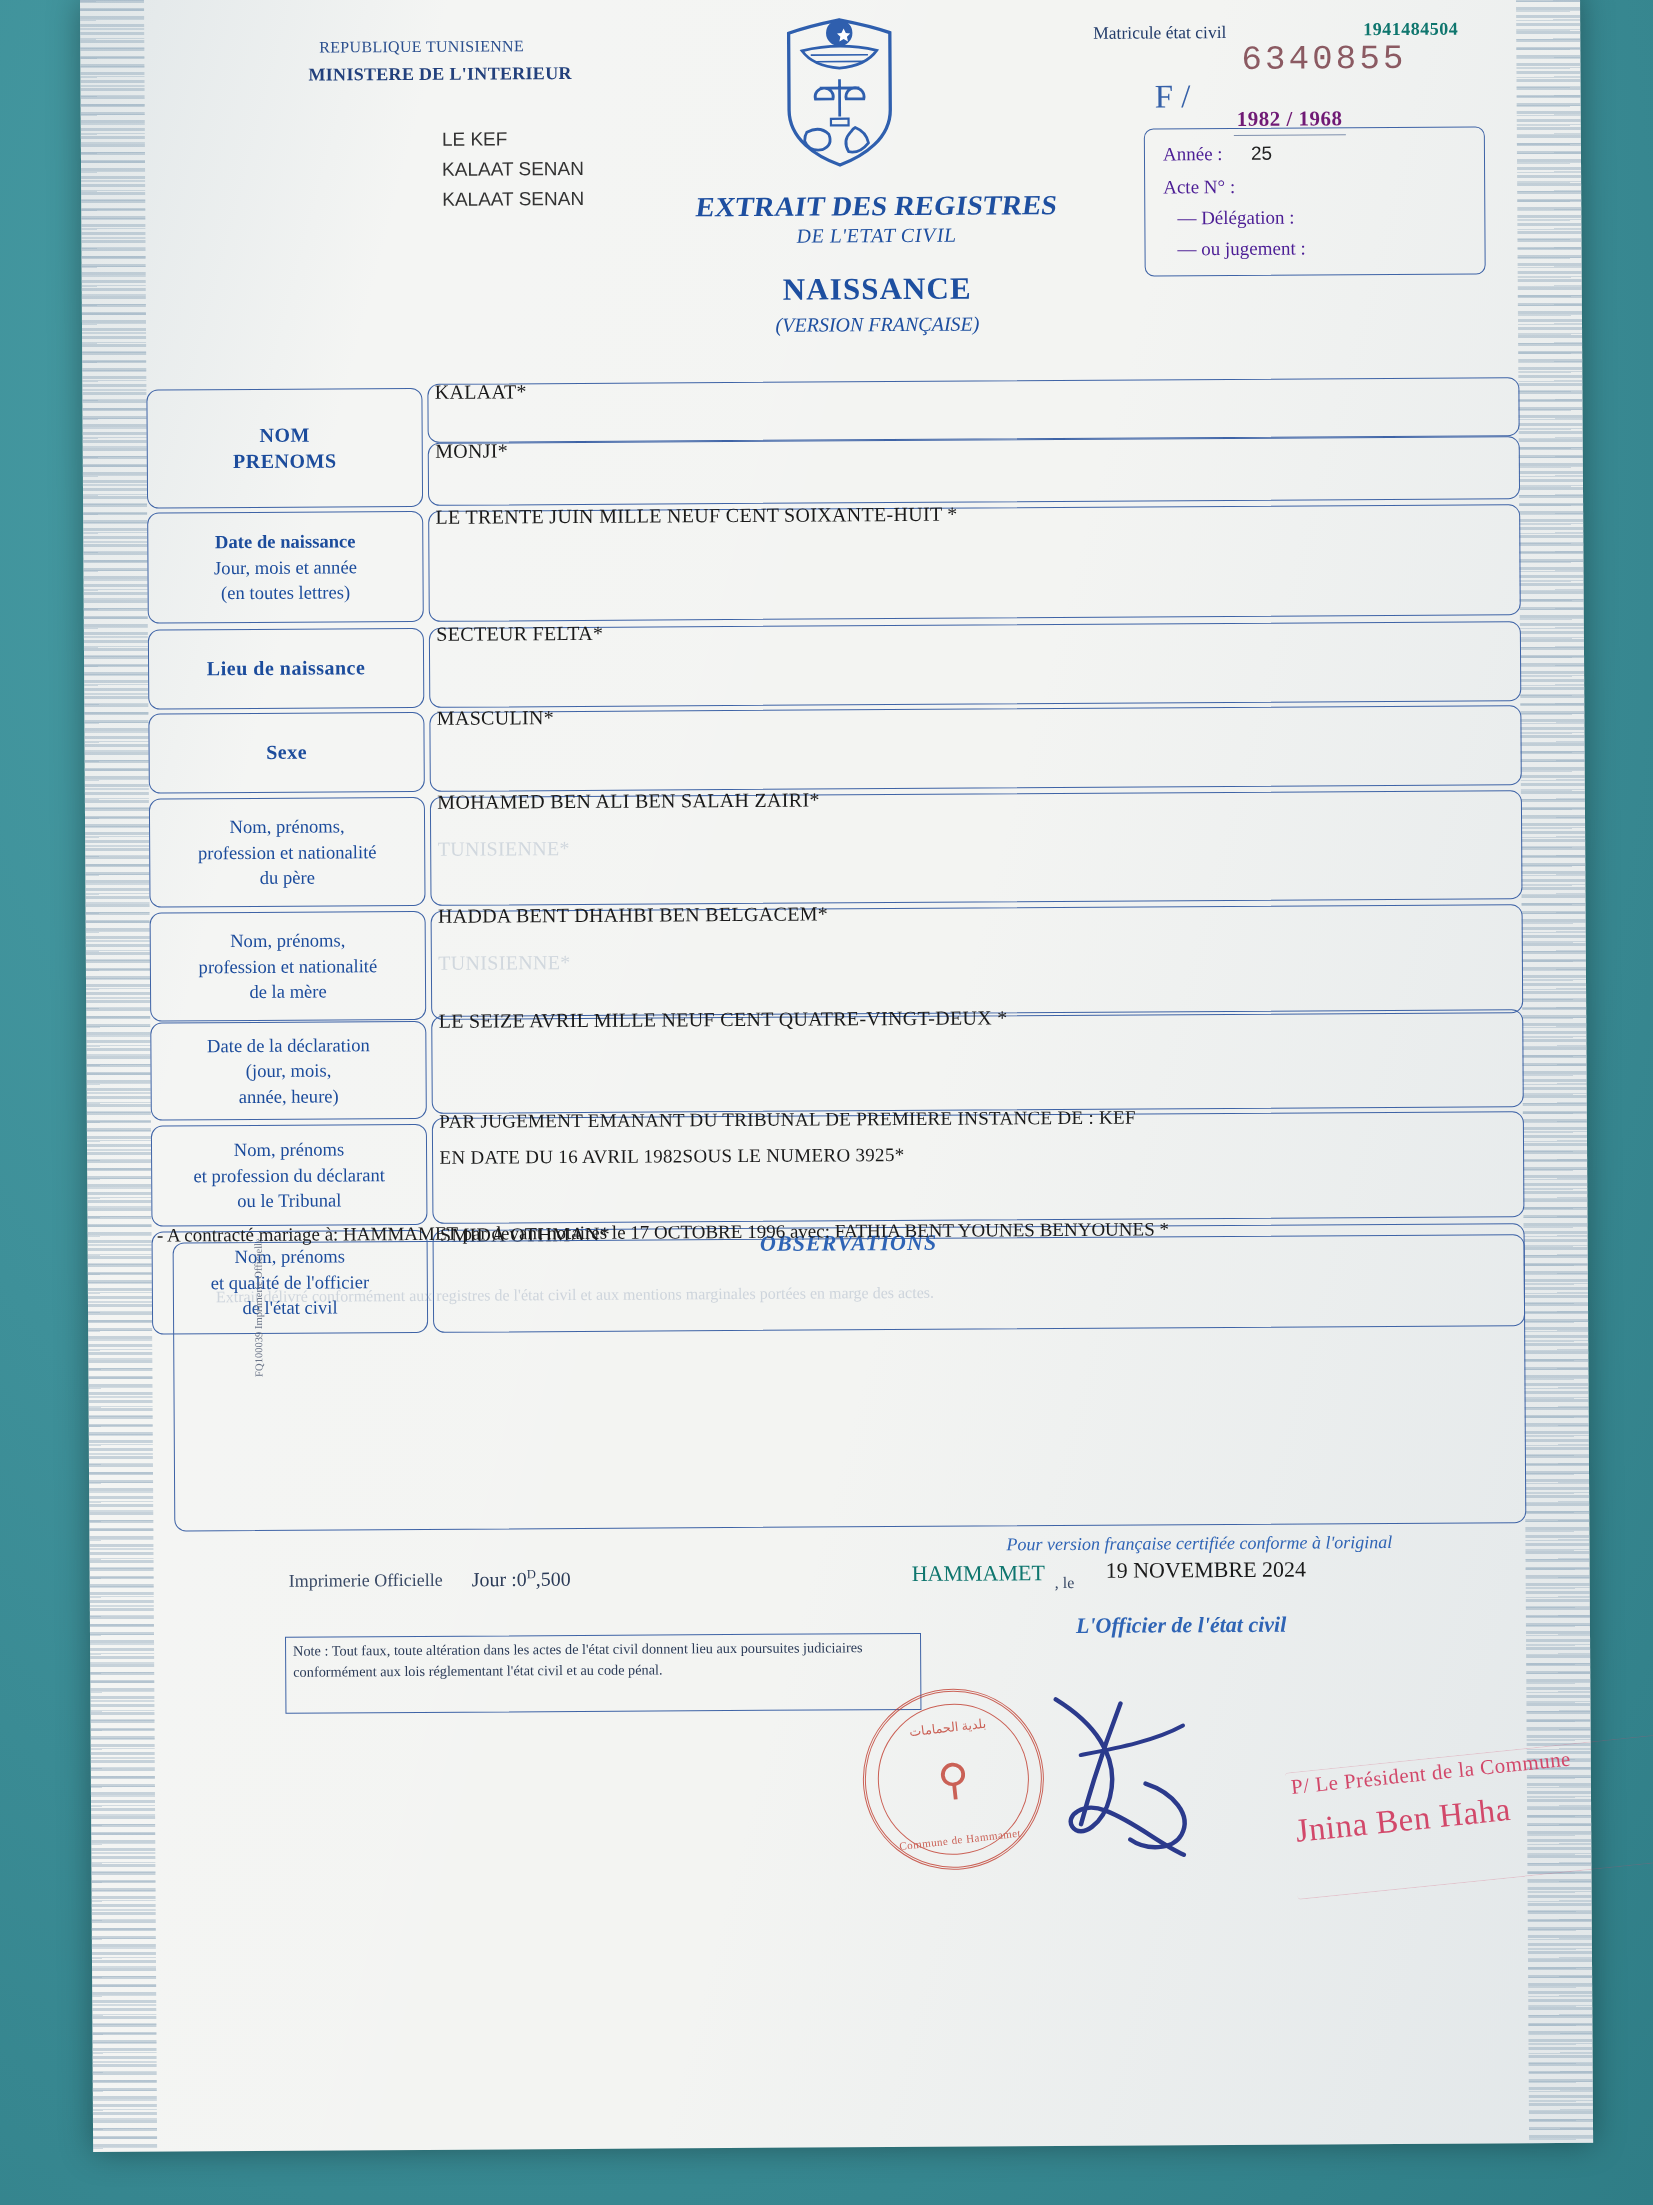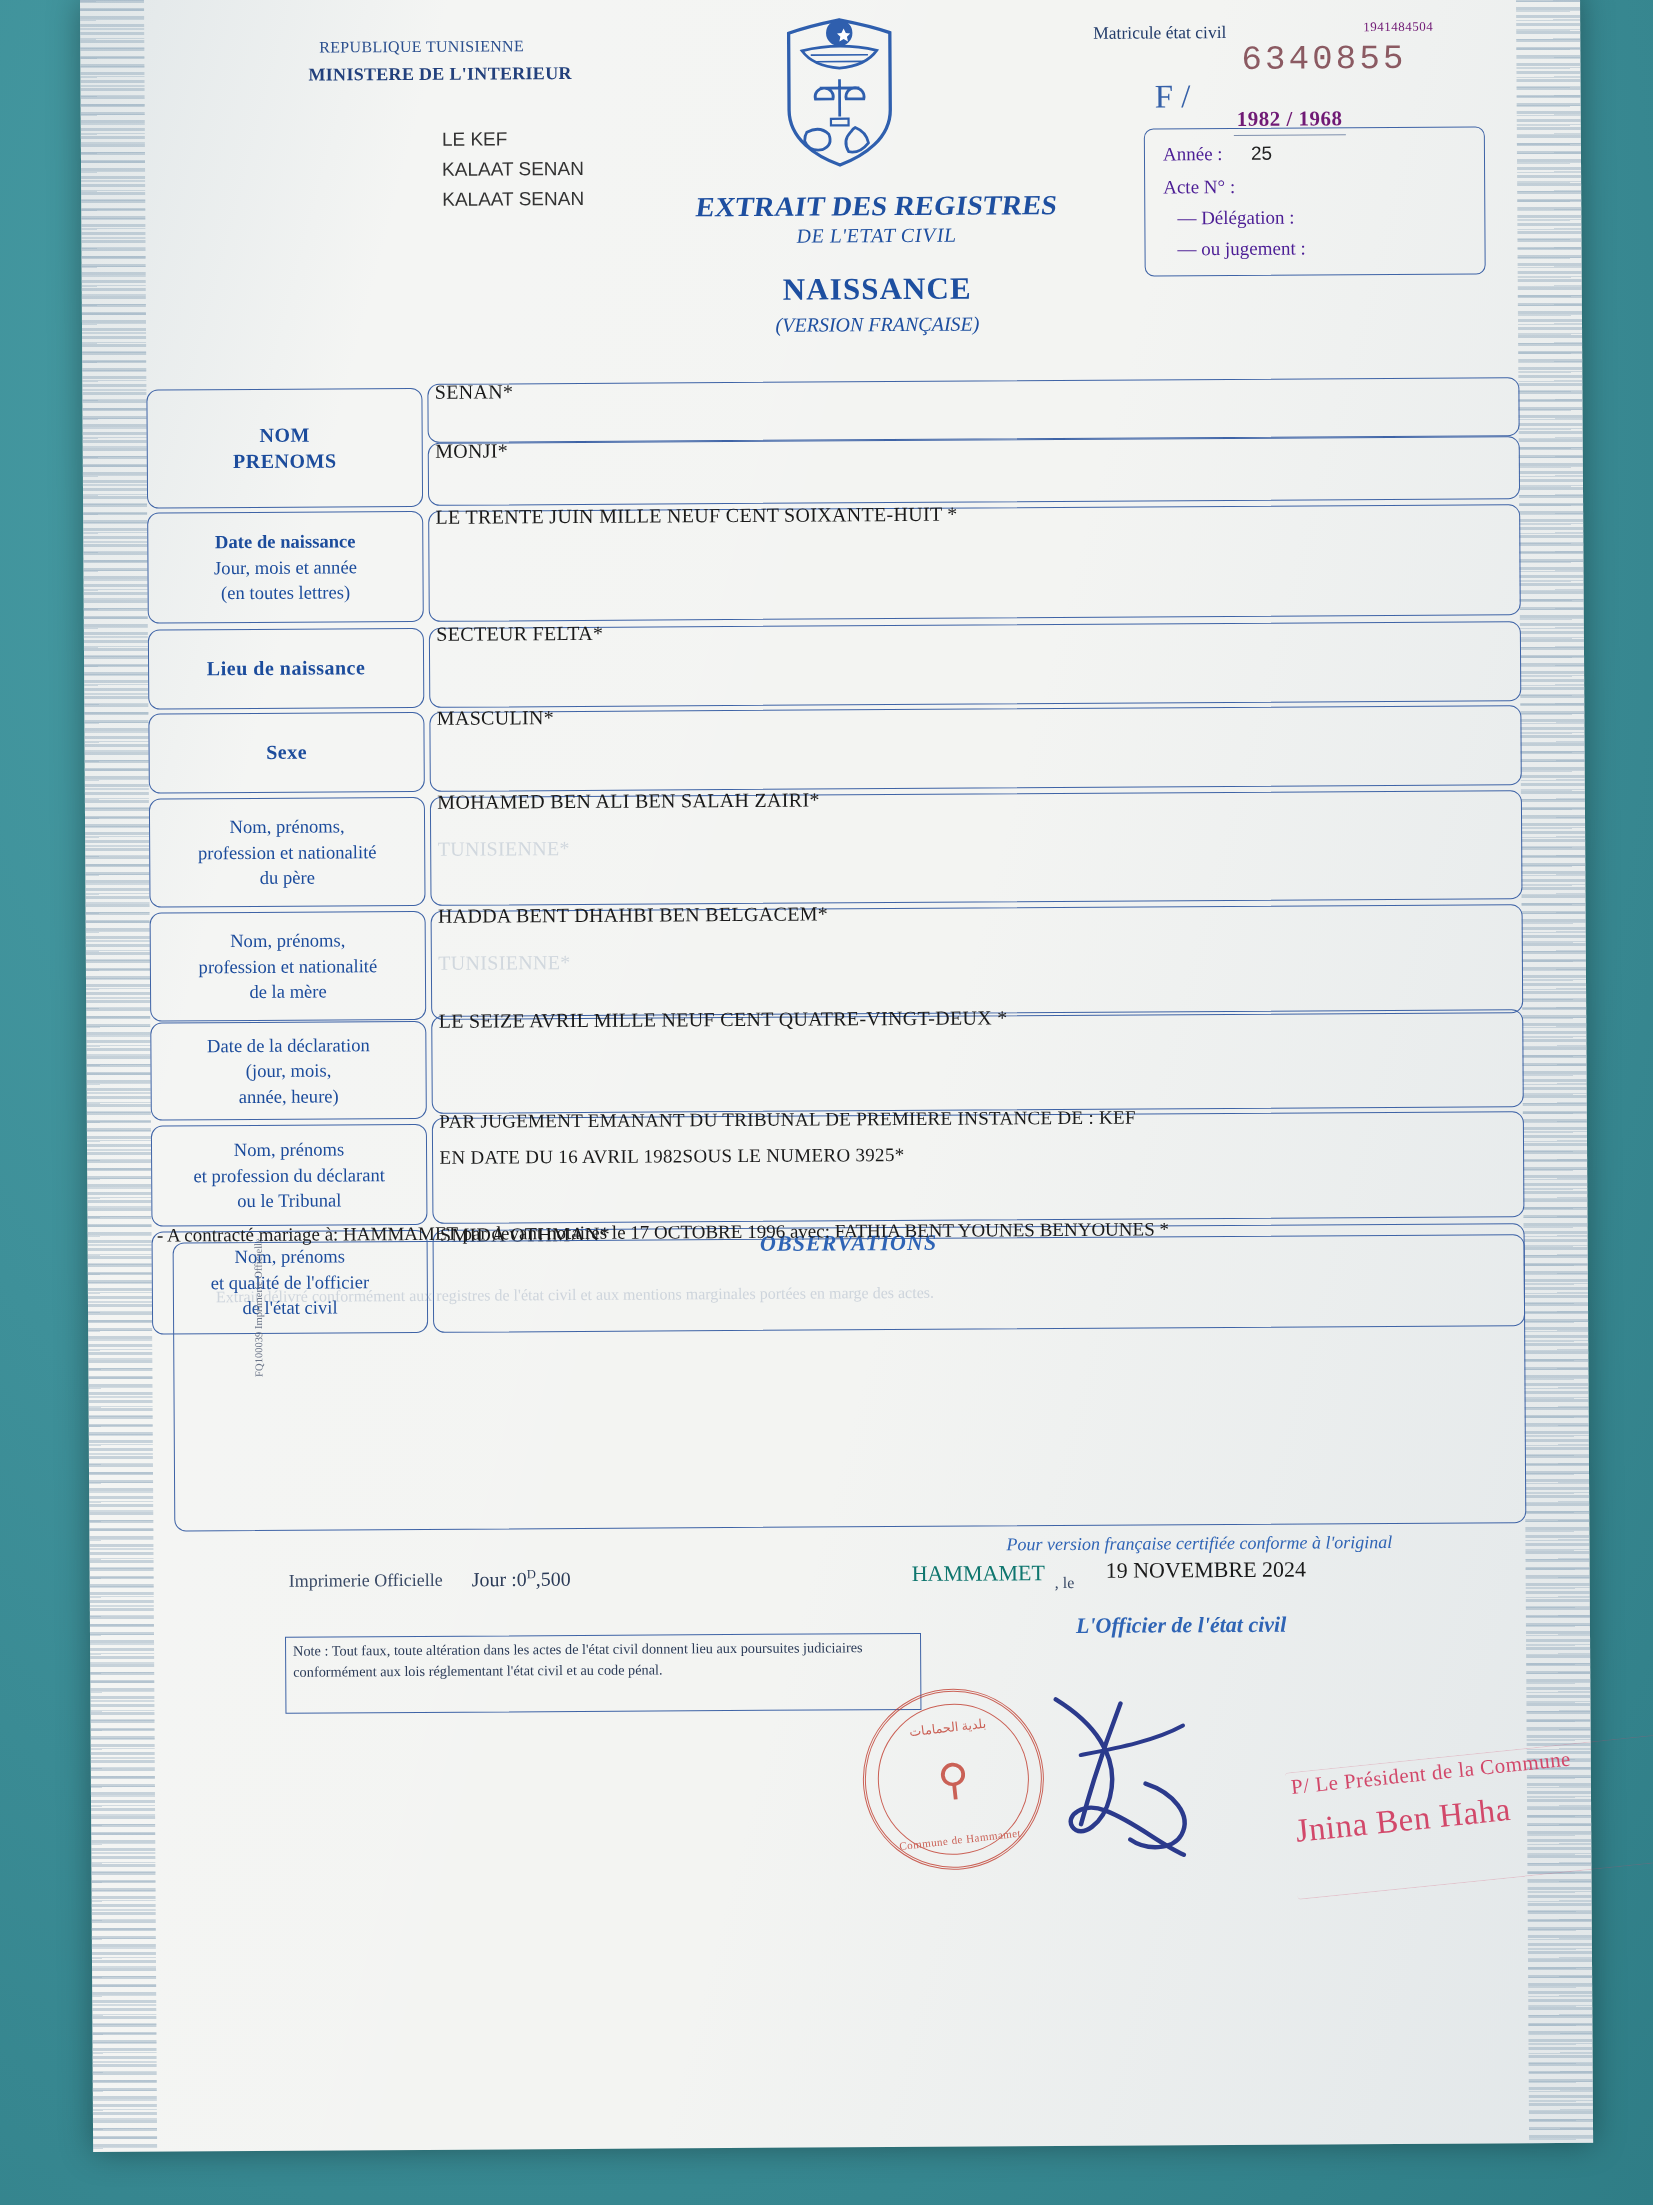--- a/index.html
+++ b/index.html
@@ -87,21 +87,21 @@
     position:absolute;left:440px;top:276px;width:583px;text-align:center;
     color:#1e4fa0;font-size:31px;font-weight:bold;letter-spacing:1.1px;
   }
   .title-ver{
     position:absolute;left:440px;top:318px;width:583px;text-align:center;
     color:#1e4fa0;font-size:20px;font-style:italic;
   }
 
   
   .matlabel{position:absolute;left:949px;top:29px;color:#233c6b;font-size:17.5px;}
-  .matnum{position:absolute;left:1219px;top:26.5px;color:#701a75;font-size:13px;font-weight:normal;letter-spacing:0.5px;}
+  .matnum{position:absolute;left:1219px;top:26.5px;color:#0f766e;font-size:18px;font-weight:bold;letter-spacing:0.5px;}
   .bignum{
     position:absolute;left:1097px;top:48px;color:#8b5a62;
     font-size:34px;letter-spacing:3.2px;font-family:"Liberation Mono",monospace;
   }
   .fslash{position:absolute;left:1010px;top:85px;color:#3560a8;font-size:33px;font-family:"Liberation Serif",serif;}
   .yearpair{position:absolute;left:1092px;top:114px;color:#701a75;font-size:21px;letter-spacing:0.5px;font-weight:bold;}
   .yearpair:after{content:"";position:absolute;left:-3.2px;right:-3.2px;bottom:-4.2px;height:1.1px;background:#7f90ad;}
   .actbox{
     position:absolute;left:999px;top:135px;width:339px;height:146px;
     border:1.6px solid #3e63a6;border-radius:9.5px;
@@ -277,21 +277,21 @@
     </div>
 
     <div class="rows">
 
       <div class="row">
         <div class="lbl bold" style="top:0px;height:119px;flex-direction:column;">
           <span>NOM</span>
           <span>PRENOMS</span>
         </div>
         <div class="val" style="top:-4.2px;height:59px;">
-          <div class="vtxt">SENAN*</div>
+          <div class="vtxt">KALAAT*</div>
         </div>
         <div class="val" style="top:55px;height:63px;">
           <div class="vtxt">MONJI*</div>
         </div>
       </div>
 
       <div class="row">
         <div class="lbl" style="top:123px;height:111px;flex-direction:column;">
           <span style="font-weight:bold">Date de naissance</span>
           <span>Jour, mois et année</span>

